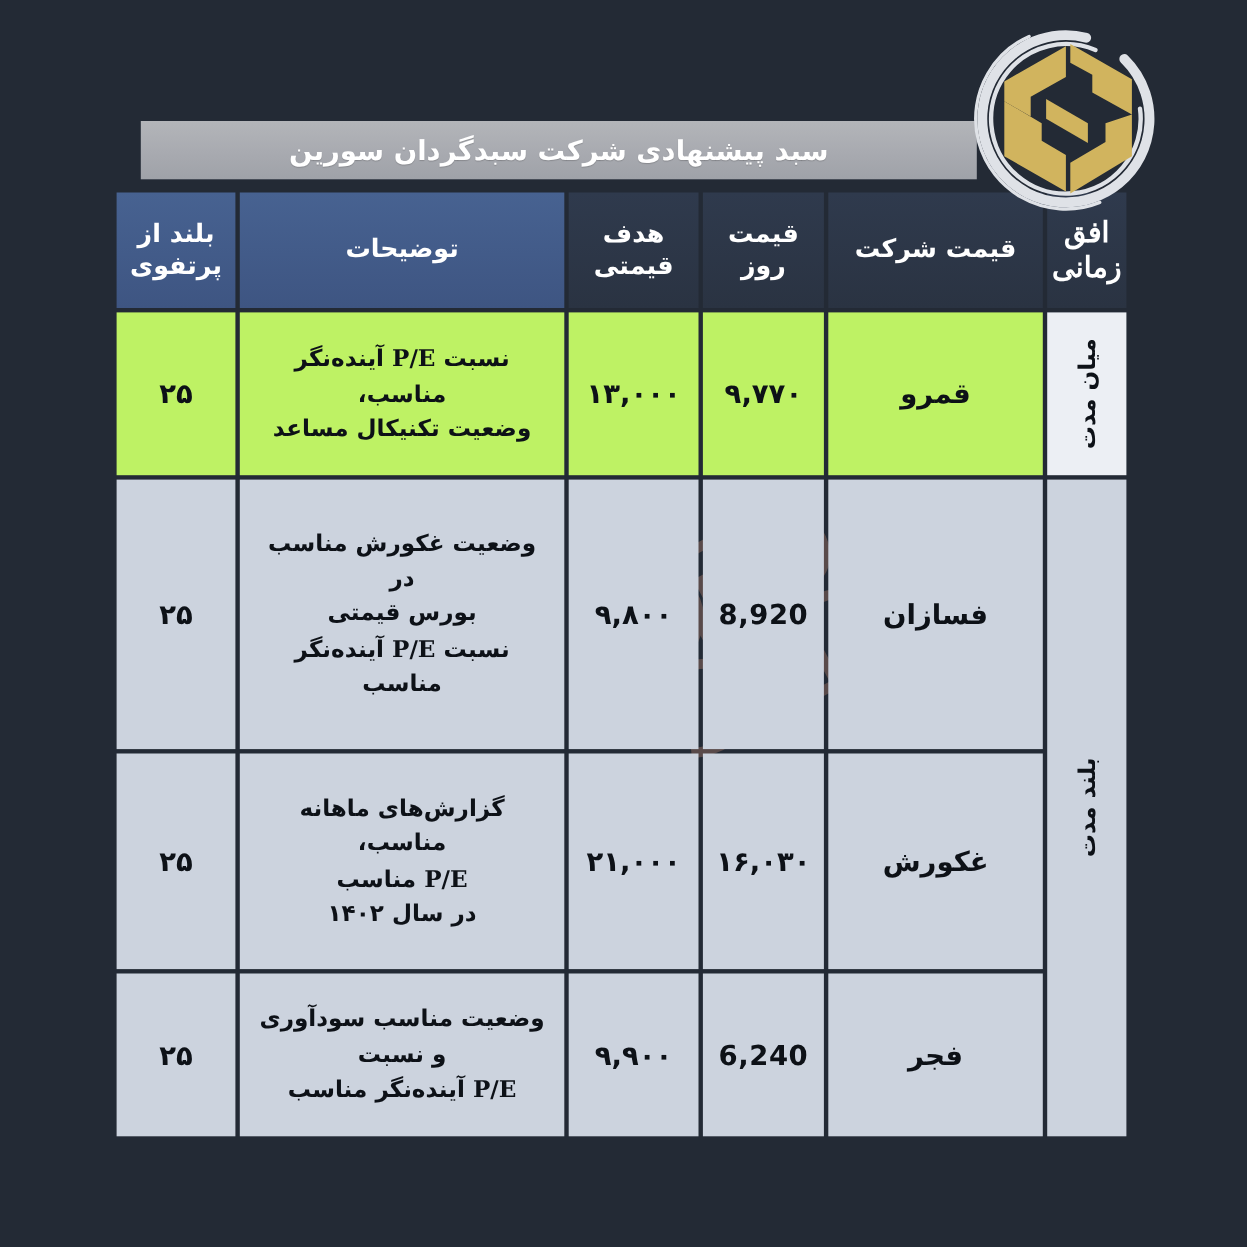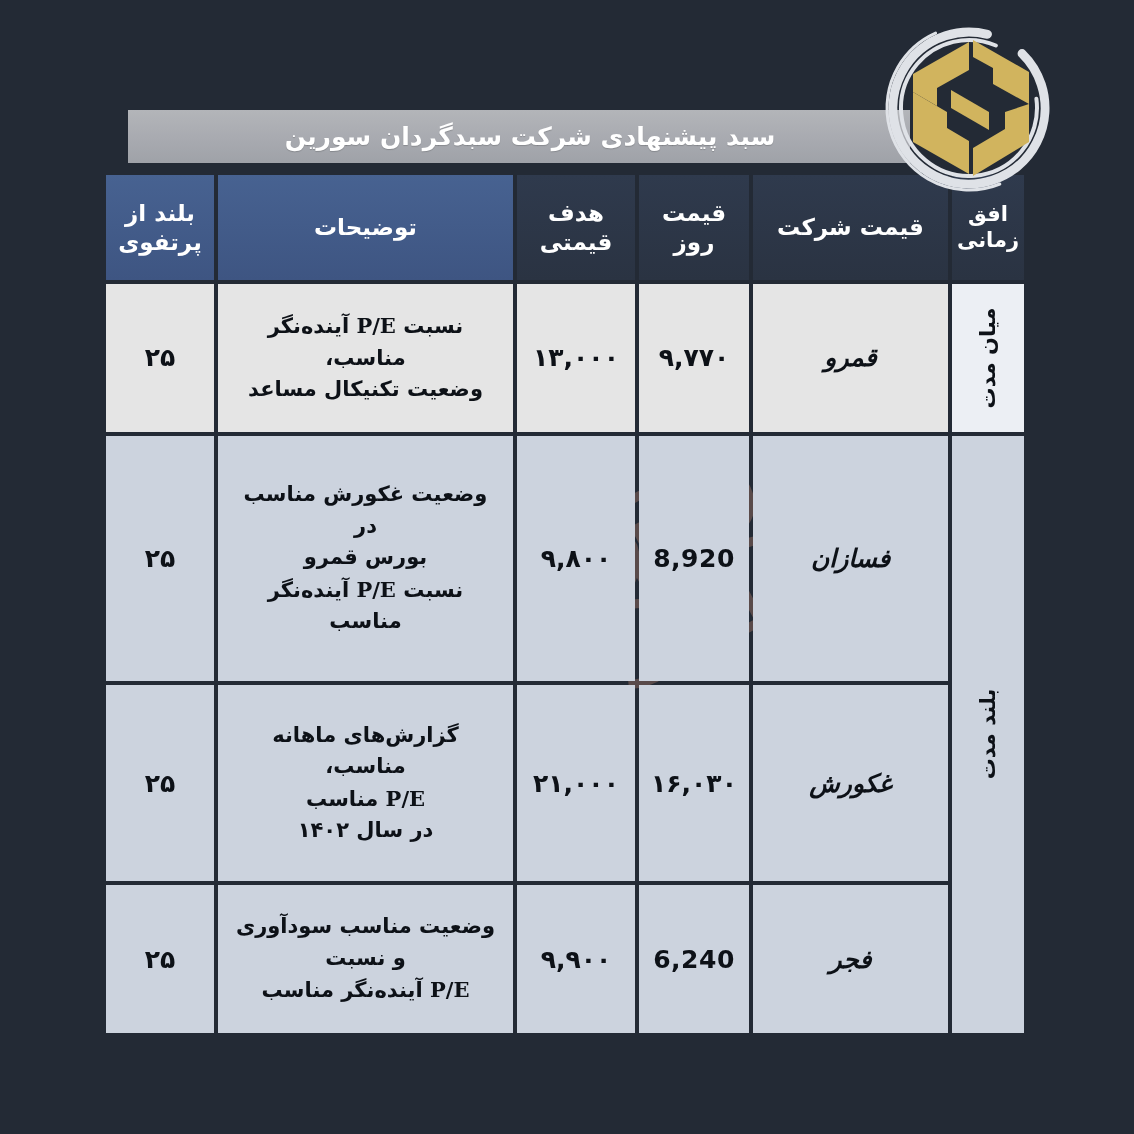--- a/index.html
+++ b/index.html
@@ -17,21 +17,20 @@
   }
   #logo-wrap svg{display:block;width:185px;height:185px;}
 
   
   #title-bar{
     position:absolute;left:128px;top:110px;
     width:760px;height:53px;
     background:linear-gradient(to bottom,#b3b5b9 0%,#a8aab0 55%,#9fa2a8 100%);
     display:flex;align-items:center;justify-content:center;
     z-index:20;
-    padding-left:22px;
   }
   #title-bar span{
     color:#ffffff;font-size:25px;font-weight:700;
     letter-spacing:.2px;line-height:1;
     text-shadow:0 1px 1px rgba(0,0,0,.18);
   }
 
   
   #watermark{
     position:absolute;left:470px;top:400px;
@@ -63,28 +62,28 @@
 
   thead th{height:105px;}
   th.h-dark{
     background:linear-gradient(to bottom,#2f3a4d 0%,#2a3342 100%);
     color:#ffffff;font-size:23px;font-weight:700;line-height:1.22;
   }
   th.h-blue{
     background:linear-gradient(to bottom,#476291 0%,#3e5582 100%);
     color:#ffffff;font-size:23px;font-weight:700;line-height:1.22;
   }
-  th.h-horizon{font-size:21px;}
+  th.h-horizon{font-size:26px;font-family:Liberation Serif, serif;}
 
   td.cell{
     background:#ccd3de;color:#0d1117;
   }
-  tr.row-light td.cell{background:#e5e5e5;margin-top:24px;}
-
-  td.sym{font-size:25px;font-weight:700;font-style:italic;}
+  tr.row-light td.cell{background:#bef264;margin-top:24px;}
+
+  td.sym{font-size:25px;font-weight:700;}
   td.num{font-size:25px;font-weight:700;letter-spacing:.5px;}
   td.pct{font-size:25px;font-weight:700;text-align:center;}
   td.desc{
     font-size:21px;font-weight:700;line-height:1.5;
     padding:0 12px;
   }
   td.desc .ltr{
     direction:ltr;unicode-bidi:isolate;
     font-family:"DejaVu Serif","Liberation Serif",serif;
     font-weight:600;
@@ -209,21 +208,21 @@
       <td class="horizon" rowspan="3">
         <div class="rot">
               <b>بلند مدت</b>
             </div>
       </td>
       <td class="cell sym">فسازان</td>
       <td class="cell num">8,920</td>
       <td class="cell num">۹,۸۰۰</td>
       <td class="cell desc">
         <div>وضعیت غکورش مناسب در</div>
-        <div>بورس قمرو</div>
+        <div>بورس قیمتی</div>
         <div><span>نسبت </span><span class="ltr">P/E</span><span> آینده‌نگر مناسب</span></div>
       </td>
       <td class="cell pct">۲۵</td>
     </tr>
 
     <tr>
       <td class="cell sym">غکورش</td>
       <td class="cell num">۱۶,۰۳۰</td>
       <td class="cell num">۲۱,۰۰۰</td>
       <td class="cell desc">

